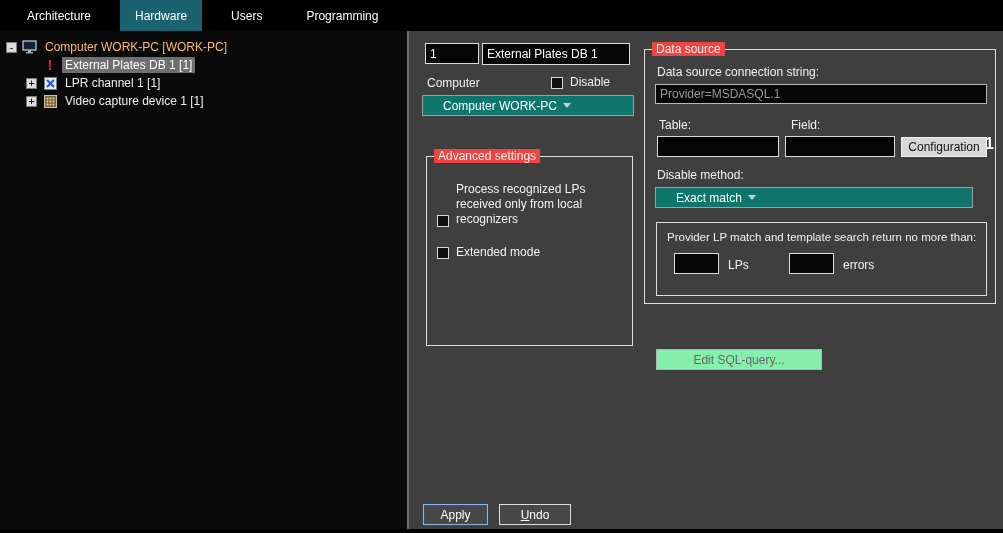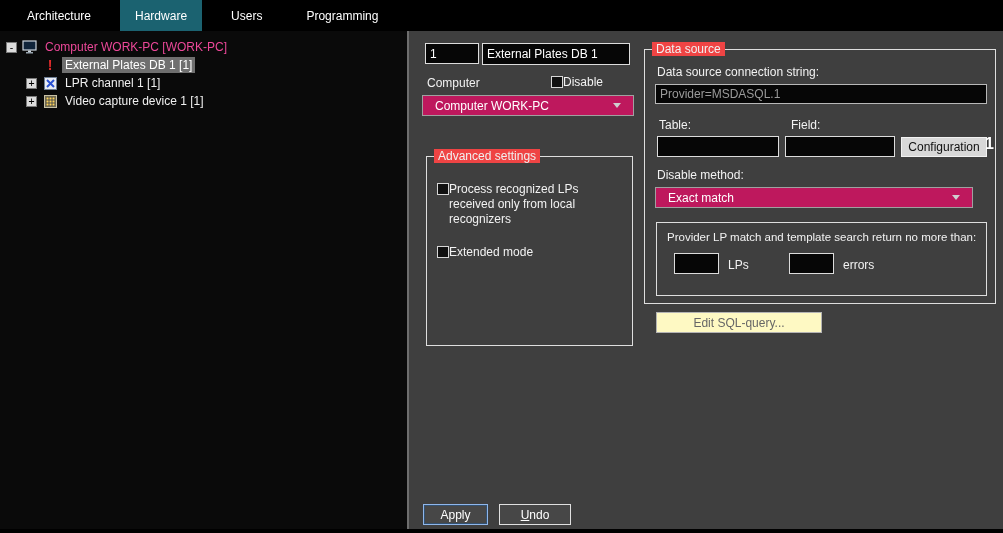--- a/index.html
+++ b/index.html
@@ -10,41 +10,41 @@
   .tab{display:flex;align-items:center;padding:0 15px;margin-right:14px;color:#fff;cursor:default;}
   .tab.active{background:#1b6270;}
 
   
   .treepanel{position:absolute;top:31px;left:0;width:409px;bottom:4px;background:#0a0a0a;border-right:2px solid #6e6e6e;box-sizing:border-box;padding-top:7px;}
   .trow{height:18px;display:flex;align-items:center;}
   .expander{width:11px;height:11px;background:#dcdcdc;border:1px solid #7a7a7a;color:#000;font-size:10px;line-height:9px;text-align:center;box-sizing:border-box;margin-right:5px;flex:0 0 auto;font-family:"DejaVu Sans Mono",monospace;}
   .spacer{width:16px;flex:0 0 auto;}
   .ticon{width:16px;height:14px;margin-right:4px;flex:0 0 auto;display:flex;align-items:center;justify-content:center;}
   .tlabel{white-space:nowrap;padding:1px 3px;}
-  .green{color:#ec4899;}
+  .green{color:#fdba74;}
   .sel{background:#6f6f6f;color:#ffffff;}
   .bang{color:#e02b2b;font-weight:bold;font-size:14px;line-height:13px;}
 
   
   .panel{position:absolute;top:31px;left:411px;right:0;bottom:4px;background:#3f3f3f;}
   .bottombar{position:absolute;left:0;bottom:0;width:100%;height:4px;background:#000;}
   .abs{position:absolute;}
   .tbox{background:#060606;border:1px solid #dcdcdc;color:#fff;font:12px "Liberation Sans",sans-serif;padding:0 4px;box-sizing:border-box;outline:none;}
   .tbox.dim{color:#9a9a9a;border-color:#b8b8b8;}
   .lbl{color:#f2f2f2;white-space:nowrap;}
   .cbx{width:12px;height:12px;background:#101010;border:1px solid #d6d6d6;box-sizing:border-box;flex:0 0 auto;margin-top:1px;}
-  .cbrow{display:flex;align-items:flex-start;}
-  .ddl{background:#be185d;border:1px solid #a0a0a0;color:#fff;display:flex;align-items:center;justify-content:space-between;padding:0 12px;box-sizing:border-box;cursor:default;}
+  .cbrow{display:flex;align-items:flex-end;gap:7px;}
+  .ddl{background:#0f766e;border:1px solid #a0a0a0;color:#fff;display:flex;align-items:center;padding:0 20px;box-sizing:border-box;cursor:default;}
   .chev{width:0;height:0;border-left:4px solid transparent;border-right:4px solid transparent;border-top:5px solid #cfcfcf;margin-left:6px;flex:0 0 auto;}
   .grp{position:absolute;border:1px solid #dedede;box-sizing:border-box;}
   .grp-title{position:absolute;top:-8px;left:7px;background:#ef4444;padding:0 4px;white-space:nowrap;}
   .btn{display:flex;align-items:center;justify-content:center;background:#474747;border:1px solid #e0e0e0;color:#fff;box-sizing:border-box;font:12px "Liberation Sans",sans-serif;cursor:default;}
   .btn.primary{border-color:#8fb6ea;box-shadow:inset 0 0 0 1px #33506f;}
   .btn.light{background:#d8d8d8;color:#101010;border-color:#f2f2f2;}
-  .btn.disabled{background:#fef9c3;color:#666666;border-color:#b4b4b4;}
+  .btn.disabled{background:#86efac;color:#666666;border-color:#b4b4b4;margin-top:37px;}
   .undo-label{display:block;}
   .undo-label::first-letter{text-decoration:underline;}
   .annot{font-weight:bold;font-size:16px;color:#fff;}
   .smalllbl{font-size:11.5px;white-space:nowrap;}
 </style>
 </head>
 <body>
 
 <div class="screen">
 

